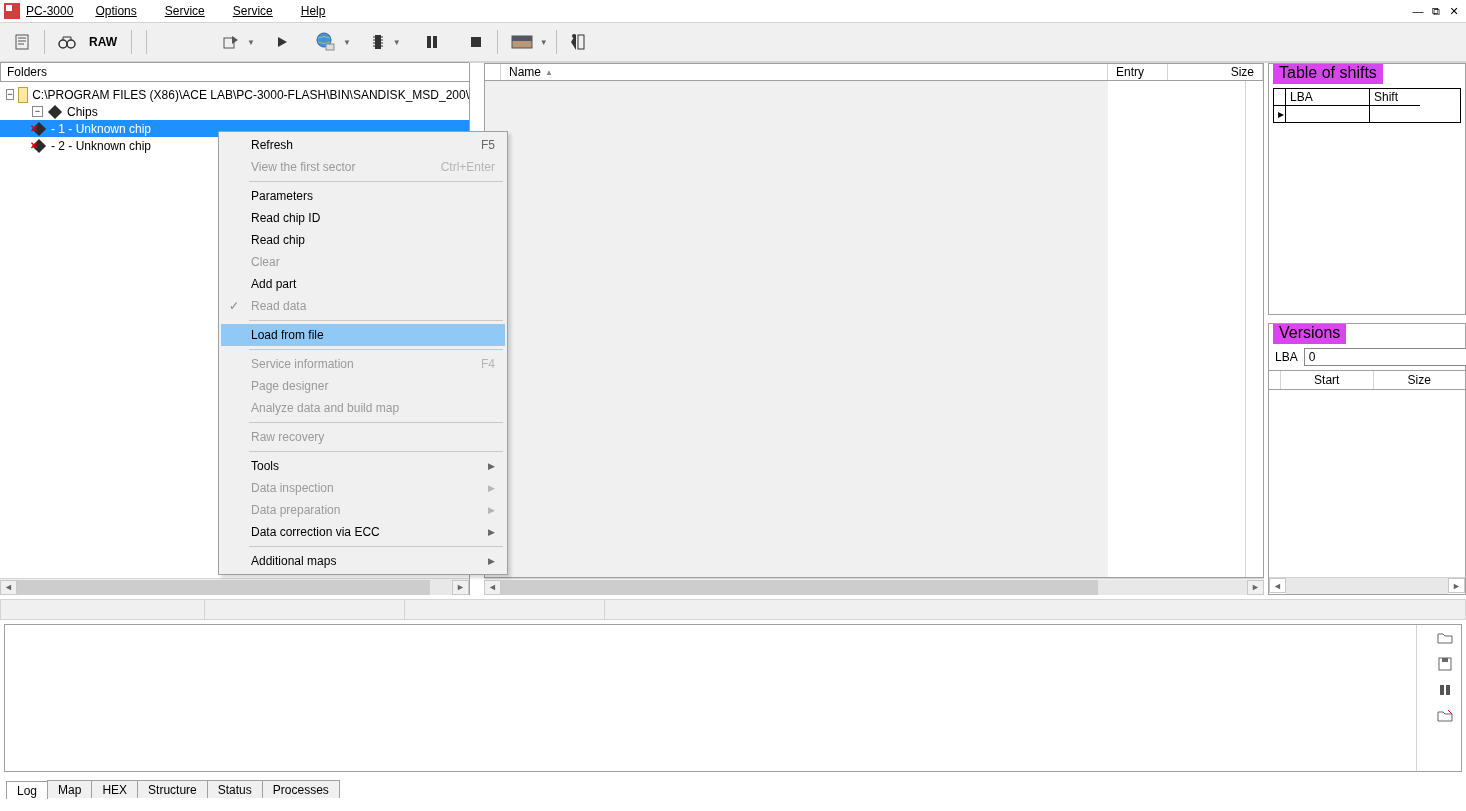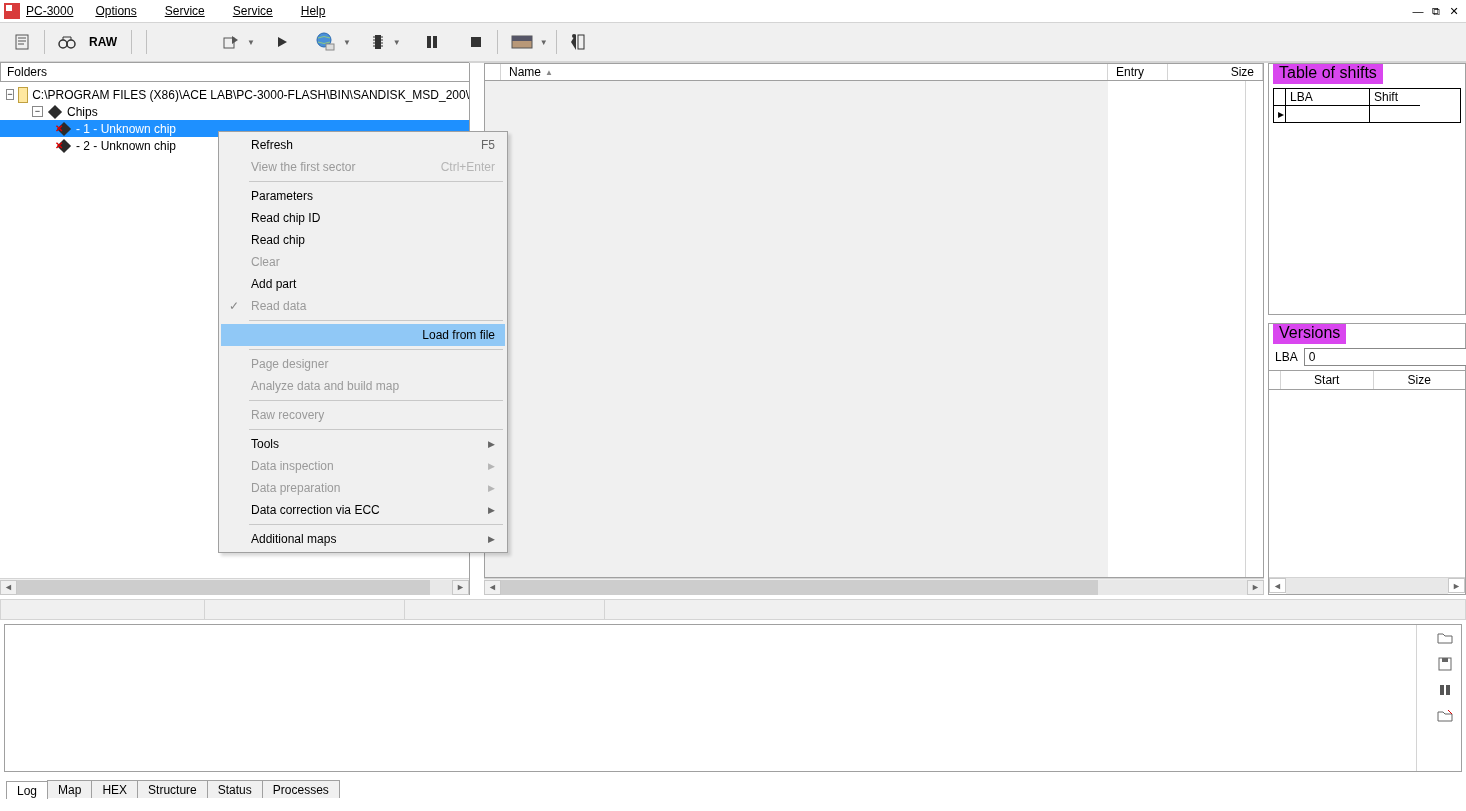--- a/index.html
+++ b/index.html
@@ -22,21 +22,21 @@
 .tree { flex: 1; background: #fff; padding: 4px 0; font-size: 12px; overflow: hidden; position: relative; }
 .tree-node { display: flex; align-items: center; height: 17px; white-space: nowrap; padding-left: 6px; }
 .tree-node .exp { width: 11px; height: 11px; border: 1px solid #888; display: inline-flex; align-items: center; justify-content: center; font-size: 9px; margin-right: 4px; line-height: 9px; }
 .tree-node .icon { width: 16px; height: 16px; display: inline-block; margin-right: 4px; position: relative; }
 .folder-icon { background: #ffe8a0; border: 1px solid #c0a040; }
 .chip-icon::before{ content:''; position:absolute; left:3px; top:3px; width:10px; height:10px; background:#2b2b2b; transform:rotate(45deg);}
 .chip-icon-bad::before{ content:''; position:absolute; left:3px; top:3px; width:10px; height:10px; background:#2b2b2b; transform:rotate(45deg);}
 .chip-icon-bad::after{ content:'✕'; position:absolute; left:-1px; top:2px; color:#d00; font-size:10px; font-weight:bold;}
 .tree-node.selected { background: #1e90ff; color: #fff; }
 .tree-node.indent1 { padding-left: 32px; }
-.tree-node.indent2 { padding-left: 56px; }
+.tree-node.indent2 { padding-left: 31px; }
 .hscroll { height: 17px; background: #f0f0f0; display: flex; align-items: center; border-top: 1px solid #d4d4d4; }
 .hscroll .btn { width: 17px; height: 15px; background: #f0f0f0; border: 1px solid #c8c8c8; display:inline-flex;align-items:center;justify-content:center;font-size:9px;color:#666;}
 .hscroll .track { flex: 1; height: 15px; background: #e8e8e8; position: relative; }
 .hscroll .thumb { position: absolute; left: 0; top: 0; height: 100%; width: 95%; background: #cdcdcd; }
 .center-col { flex: 1; display: flex; flex-direction: column; margin-left:14px;}
 .grid-header { height: 18px; background: #fff; display: flex; border: 1px solid #a0a0a0; }
 .grid-header .col { padding: 1px 8px; border-right: 1px solid #d4d4d4; display:flex; align-items:center; gap:4px;}
 .grid-body { flex: 1; background: #f0f0f0; border: 1px solid #a0a0a0; border-top: none; position: relative; }
 .grid-body::after{content:''; position:absolute; right:0; top:0; width:17px; height:100%; background:#fff; border-left:1px solid #d4d4d4;}
 .grid-inner{position:absolute; left:0; top:0; right:140px; bottom:0; background:#f0f0f0;}
@@ -52,21 +52,21 @@
 .ver-row { display: flex; align-items: center; padding: 4px 6px; gap: 6px; }
 .ver-input { flex: 1; border: 1px solid #888; padding: 1px 4px; font-size:12px; }
 .ver-header { display: flex; border-top: 1px solid #a0a0a0; border-bottom: 1px solid #a0a0a0; }
 .ver-header .col { flex: 1; text-align: center; padding: 2px 4px; border-right: 1px solid #d4d4d4; }
 .ver-body{ flex:1; background:#fff; position:relative;}
 .ver-scroll{ height:17px; display:flex; border-top:1px solid #d4d4d4;}
 .context-menu { position: absolute; left: 218px; top: 131px; width: 290px; background: #f0f0f0; border: 1px solid #a0a0a0; box-shadow: 3px 3px 3px rgba(0,0,0,0.15); z-index: 100; padding: 2px; }
 .ctx-item { height: 22px; display: flex; align-items: center; padding: 0 10px 0 30px; position: relative; cursor: default; gap: 30px; }
 .ctx-item .shortcut { margin-left: auto; color: #666; }
 .ctx-item .arrow { margin-left: auto; font-size: 9px; color: #666; }
-.ctx-item.highlighted { background: #90c8f6; justify-content: flex-end; }
+.ctx-item.highlighted { background: #90c8f6; }
 .ctx-item.disabled { color: #9a9a9a; }
 .ctx-item.disabled .shortcut, .ctx-item.disabled .arrow { color: #b5b5b5; }
 .ctx-sep { height: 1px; background: #c8c8c8; margin: 3px 2px 3px 28px; }
 .ctx-check { position: absolute; left: 8px; color: #888; }
 .statusbar { height: 21px; background: #f0f0f0; border: 1px solid #d4d4d4; display: flex; margin-top:4px;}
 .statusbar .cell { border-right: 1px solid #d4d4d4; width: 200px; height:100%;}
 .statusbar .cell:first-child{width:204px;}
 .log-area { height: 148px; border: 1px solid #a0a0a0; margin: 4px; display: flex; }
 .log-text { flex:1; background:#fff; border-right:1px solid #d4d4d4;}
 .log-icons { width: 44px; background: #fff; display: flex; flex-direction: column; align-items: flex-end; padding: 4px 6px; gap: 8px; }
@@ -348,20 +348,24 @@
   <div class="ctx-item disabled">
     <span class="ctx-check">✓</span>
     <span>Read data</span>
   </div>
   <div class="ctx-sep"></div>
   <div class="ctx-item highlighted">
       <span>Load from file</span>
     </div>
   <div class="ctx-sep"></div>
   <div class="ctx-item disabled">
+    <span>Service information</span>
+    <span class="shortcut">F4</span>
+  </div>
+  <div class="ctx-item disabled">
       <span>Page designer</span>
     </div>
   <div class="ctx-item disabled">
       <span>Analyze data and build map</span>
     </div>
   <div class="ctx-sep"></div>
   <div class="ctx-item disabled">
       <span>Raw recovery</span>
     </div>
   <div class="ctx-sep"></div>

